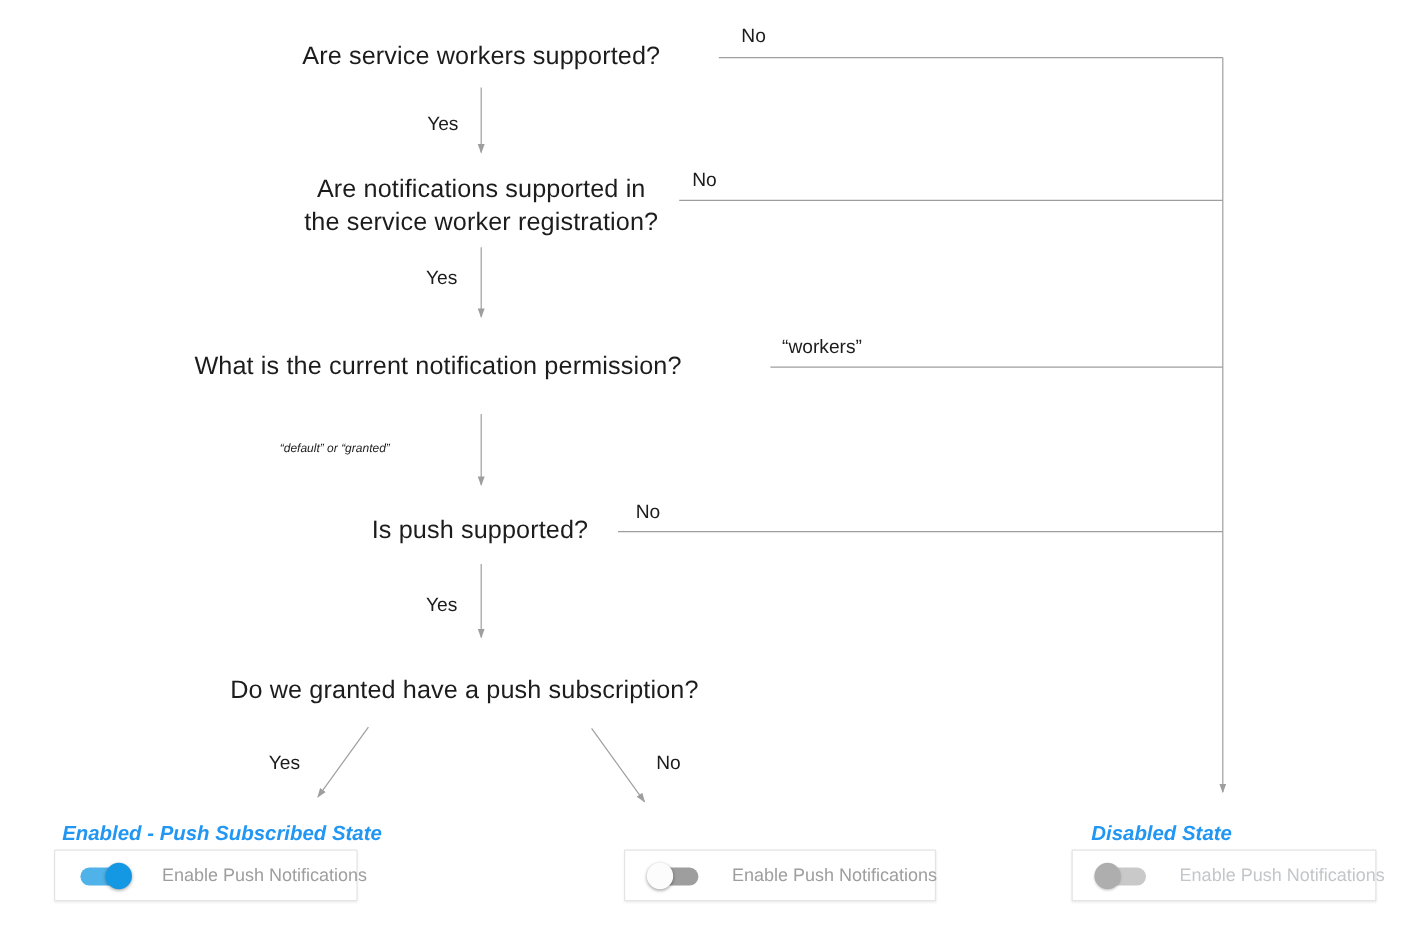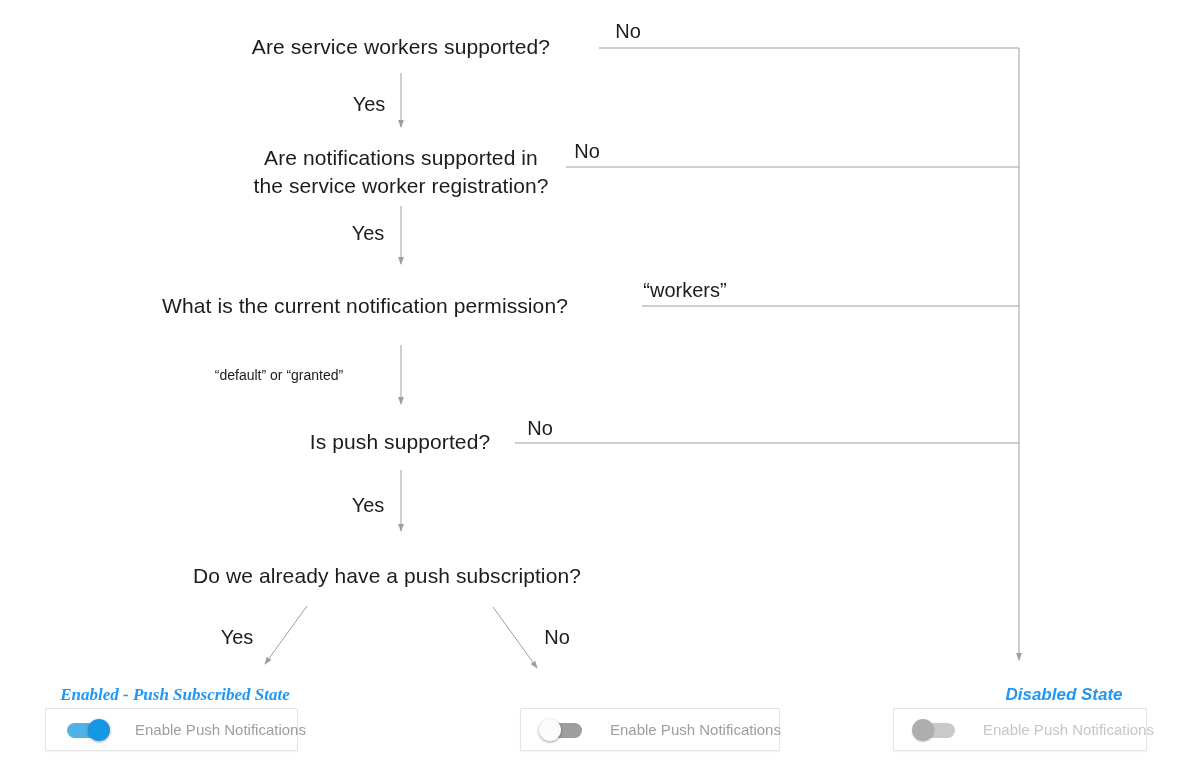--- a/index.html
+++ b/index.html
@@ -15,24 +15,24 @@
   .edge{stroke:var(--line-gray,#9E9E9E);stroke-width:1;fill:none;}
   .arrowhead{fill:var(--line-gray,#8D8D8D);}
 
   .q{
     position:absolute;transform:translateX(-50%);
     font-size:21px;line-height:28px;color:var(--text-dark,#1C1C1C);
     text-align:center;white-space:pre-line;letter-spacing:.1px;
   }
   .lbl{
     position:absolute;transform:translateX(-50%);
-    font-size:20px;line-height:20px;color:var(--text-dark,#1C1C1C);
+    font-size:16px;line-height:20px;color:var(--text-dark,#1C1C1C);
     white-space:nowrap;
   }
-  .lbl.small{font-size:14px;}
+  .lbl.small{font-size:10px;font-style:italic;}
 
   .state-title{
     position:absolute;transform:translateX(-50%);
     font-size:17px;line-height:18px;font-style:italic;font-weight:600;
     color:var(--accent-blue,#2196F3);white-space:nowrap;top:686px;
   }
 
   .card{
     position:absolute;top:708px;height:43px;background:#ffffff;
     border:1px solid #E4E4E4;box-sizing:border-box;border-radius:1px;
@@ -80,35 +80,35 @@
 
     <line class="edge" x1="307" y1="606" x2="265" y2="664" marker-end="url(#arr)"></line>
     <line class="edge" x1="493" y1="607" x2="537" y2="668" marker-end="url(#arr)"></line>
   </svg>
 
   <div class="q" style="left:401px;top:33px;">Are service workers supported?</div>
   <div class="q" style="left:401px;top:144px;">Are notifications supported in
 the service worker registration?</div>
   <div class="q" style="left:400px;top:428px;">Is push supported?</div>
   <div class="q" style="left:365px;top:292px;">What is the current notification permission?</div>
-  <div class="q" style="left:387px;top:562px;">Do we already have a push subscription?</div>
+  <div class="q" style="left:387px;top:562px;">Do we granted have a push subscription?</div>
 
   <div class="lbl" style="left:369px;top:94px;">Yes</div>
   <div class="lbl" style="left:628px;top:21px;">No</div>
   <div class="lbl" style="left:368px;top:223px;">Yes</div>
   <div class="lbl" style="left:587px;top:141px;">No</div>
   <div class="lbl small" style="left:279px;top:365px;">“default” or “granted”</div>
   <div class="lbl" style="left:685px;top:280px;">“workers”</div>
   <div class="lbl" style="left:540px;top:418px;">No</div>
   <div class="lbl" style="left:368px;top:495px;">Yes</div>
   <div class="lbl" style="left:237px;top:627px;">Yes</div>
   <div class="lbl" style="left:557px;top:627px;">No</div>
 
-  <div class="state-title" style="left:175px;font-family:Liberation Serif, serif;">Enabled - Push Subscribed State</div>
-  <div class="state-title" style="left:1064px;">Disabled State</div>
+  <div class="state-title" style="left:185px;">Enabled - Push Subscribed State</div>
+  <div class="state-title" style="left:968px;">Disabled State</div>
 
   <div class="card" style="left:45px;width:253px;">
     <div class="switch on">
       <span class="track"></span>
       <span class="knob"></span>
     </div>
     <span class="card-label">Enable Push Notifications</span>
   </div>
 
   <div class="card" style="left:520px;width:260px;">

